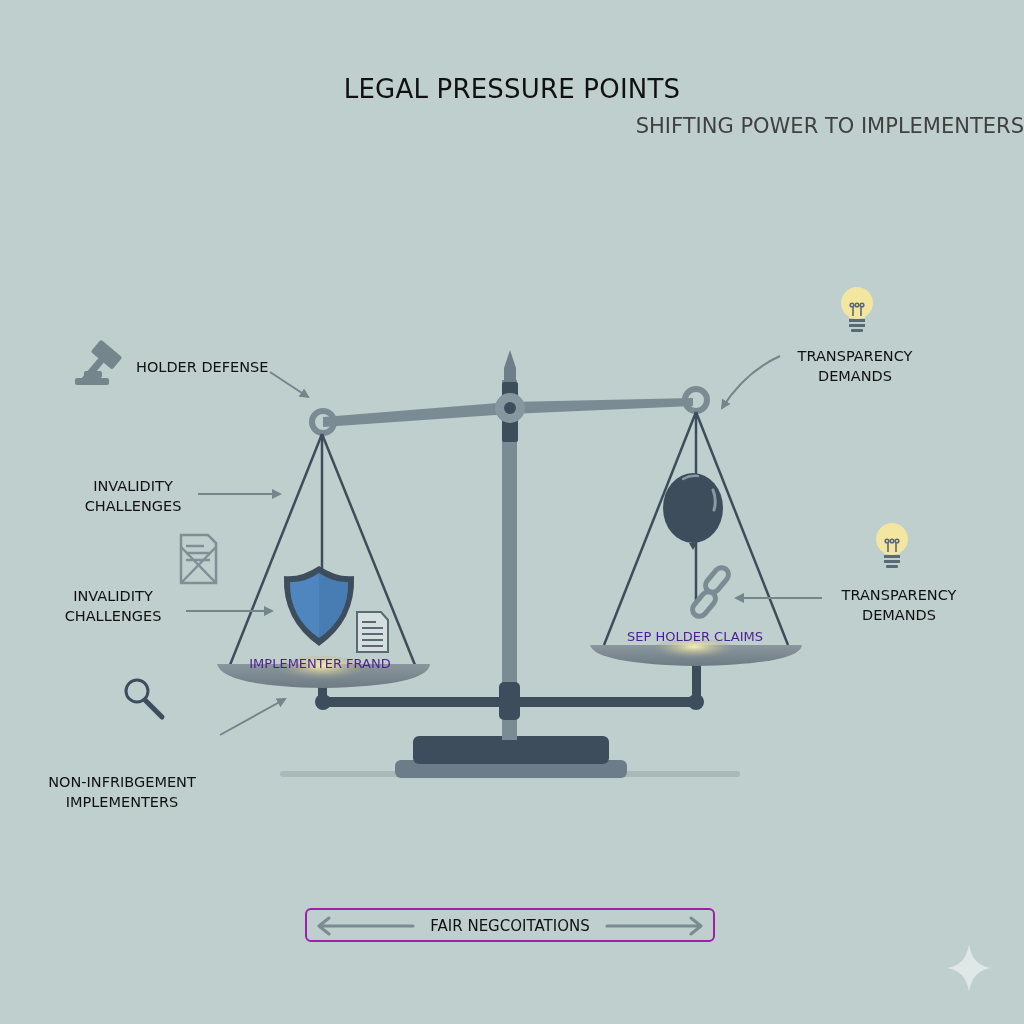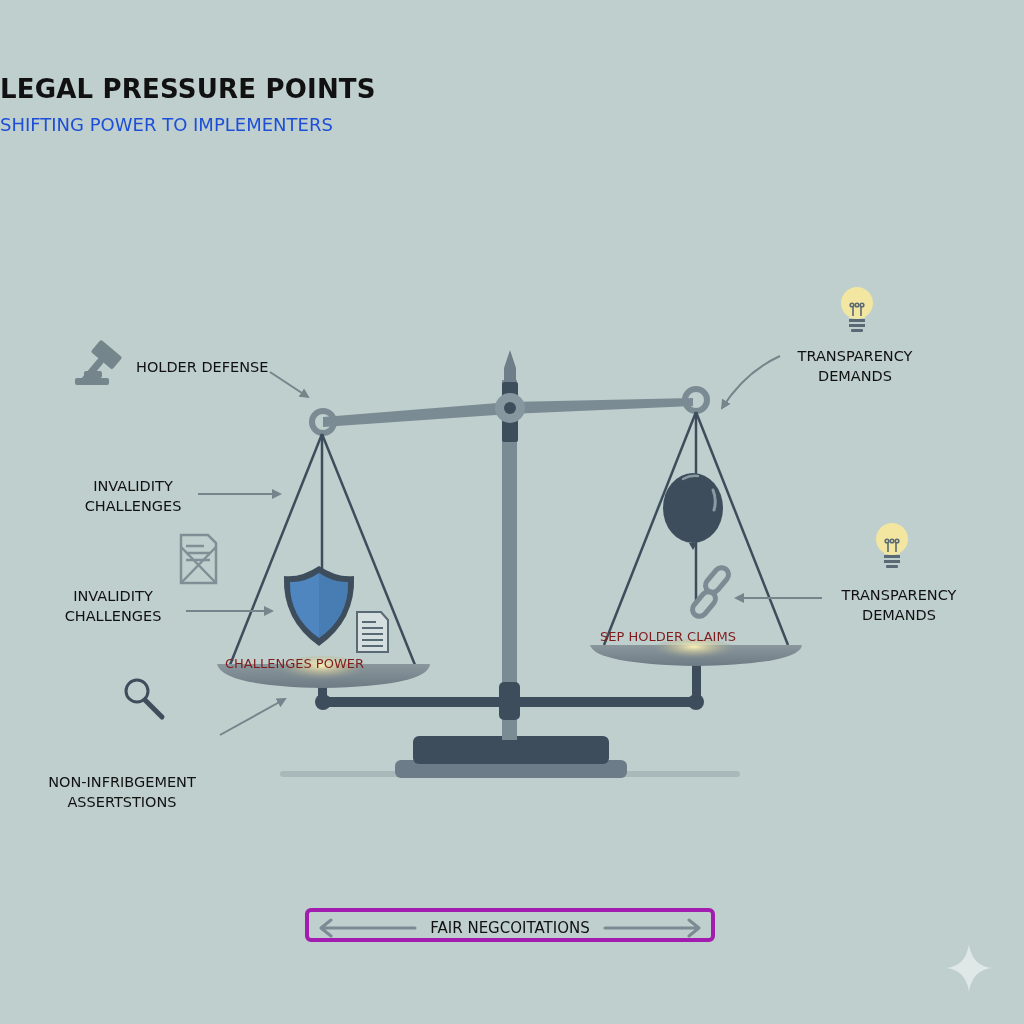--- a/index.html
+++ b/index.html
@@ -6,37 +6,37 @@
   body {
     width: 1024px; height: 1024px; overflow: hidden;
     background: #bfcfcd;
     font-family: "DejaVu Sans", "Liberation Sans", sans-serif;
     position: relative;
     color: #111;
   }
   .abs { position: absolute; }
   .title {
     position: absolute; left: 0; width: 1024px; top: 74px;
-    font-size: 26px; font-weight: 700; letter-spacing: 0.2px; color: #111;
+    text-align: center; font-size: 26px; font-weight: 400; letter-spacing: 0.2px; color: #111;
   }
   .subtitle {
     position: absolute; left: 0; width: 1024px; top: 114px;
-    text-align: left; font-size: 18px; color: #1d4ed8;
+    text-align: right; font-size: 21px; color: #404040;
   }
   .label {
     position: absolute; font-size: 14.5px; line-height: 20px; color: #111; text-align: center;
     white-space: nowrap;
   }
   .pan-label {
-    position: absolute; font-size: 13px; color: #7f1d1d; white-space: nowrap; text-align: left;
+    position: absolute; font-size: 13px; color: #4c1d95; white-space: nowrap; text-align: center;
   }
   svg.scene { position: absolute; left: 0; top: 0; }
   .fair-box {
     position: absolute; left: 305px; top: 908px; width: 410px; height: 34px;
-    border: 4px solid #a21caf; border-radius: 6px; box-sizing: border-box; text-decoration: underline;
+    border: 2px solid #a21caf; border-radius: 6px; box-sizing: border-box; text-decoration: underline;
   }
   .fair-text {
     position: absolute; left: 0; width: 100%; top: 7px; text-align: center;
     font-size: 15px; color: #111;
   }
 </style>
 </head>
 <body>
 
 <div class="title">LEGAL PRESSURE POINTS</div>
@@ -203,34 +203,34 @@
   <div>CHALLENGES</div>
 </div>
 
 <div class="label" style="left:50px; top:586px; width:126px;">
   <div>INVALIDITY</div>
   <div>CHALLENGES</div>
 </div>
 
 <div class="label" style="left:44px; top:772px; width:156px;">
   <div>NON-INFRIBGEMENT</div>
-  <div>ASSERTSTIONS</div>
+  <div>IMPLEMENTERS</div>
 </div>
 
 <div class="label" style="left:792px; top:346px; width:126px;">
   <div>TRANSPARENCY</div>
   <div>DEMANDS</div>
 </div>
 
 <div class="label" style="left:836px; top:585px; width:126px;">
   <div>TRANSPARENCY</div>
   <div>DEMANDS</div>
 </div>
 
-<div class="pan-label" style="left:225px; top:656px; width:190px;">CHALLENGES POWER</div>
+<div class="pan-label" style="left:225px; top:656px; width:190px;">IMPLEMENTER FRAND</div>
 <div class="pan-label" style="left:600px; top:629px; width:190px;">SEP HOLDER CLAIMS</div>
 
 <div class="fair-box">
   <svg class="abs" style="left:8px; top:6px;" width="100" height="20" viewBox="0 0 100 20">
     <path d="M98 10 L6 10 M14 2 L4 10 L14 18" stroke="#7b8b94" stroke-width="3" fill="none" stroke-linecap="round" stroke-linejoin="round"></path>
   </svg>
   <div class="fair-text">FAIR NEGCOITATIONS</div>
   <svg class="abs" style="right:8px; top:6px;" width="100" height="20" viewBox="0 0 100 20">
     <path d="M2 10 L94 10 M86 2 L96 10 L86 18" stroke="#7b8b94" stroke-width="3" fill="none" stroke-linecap="round" stroke-linejoin="round"></path>
   </svg>

